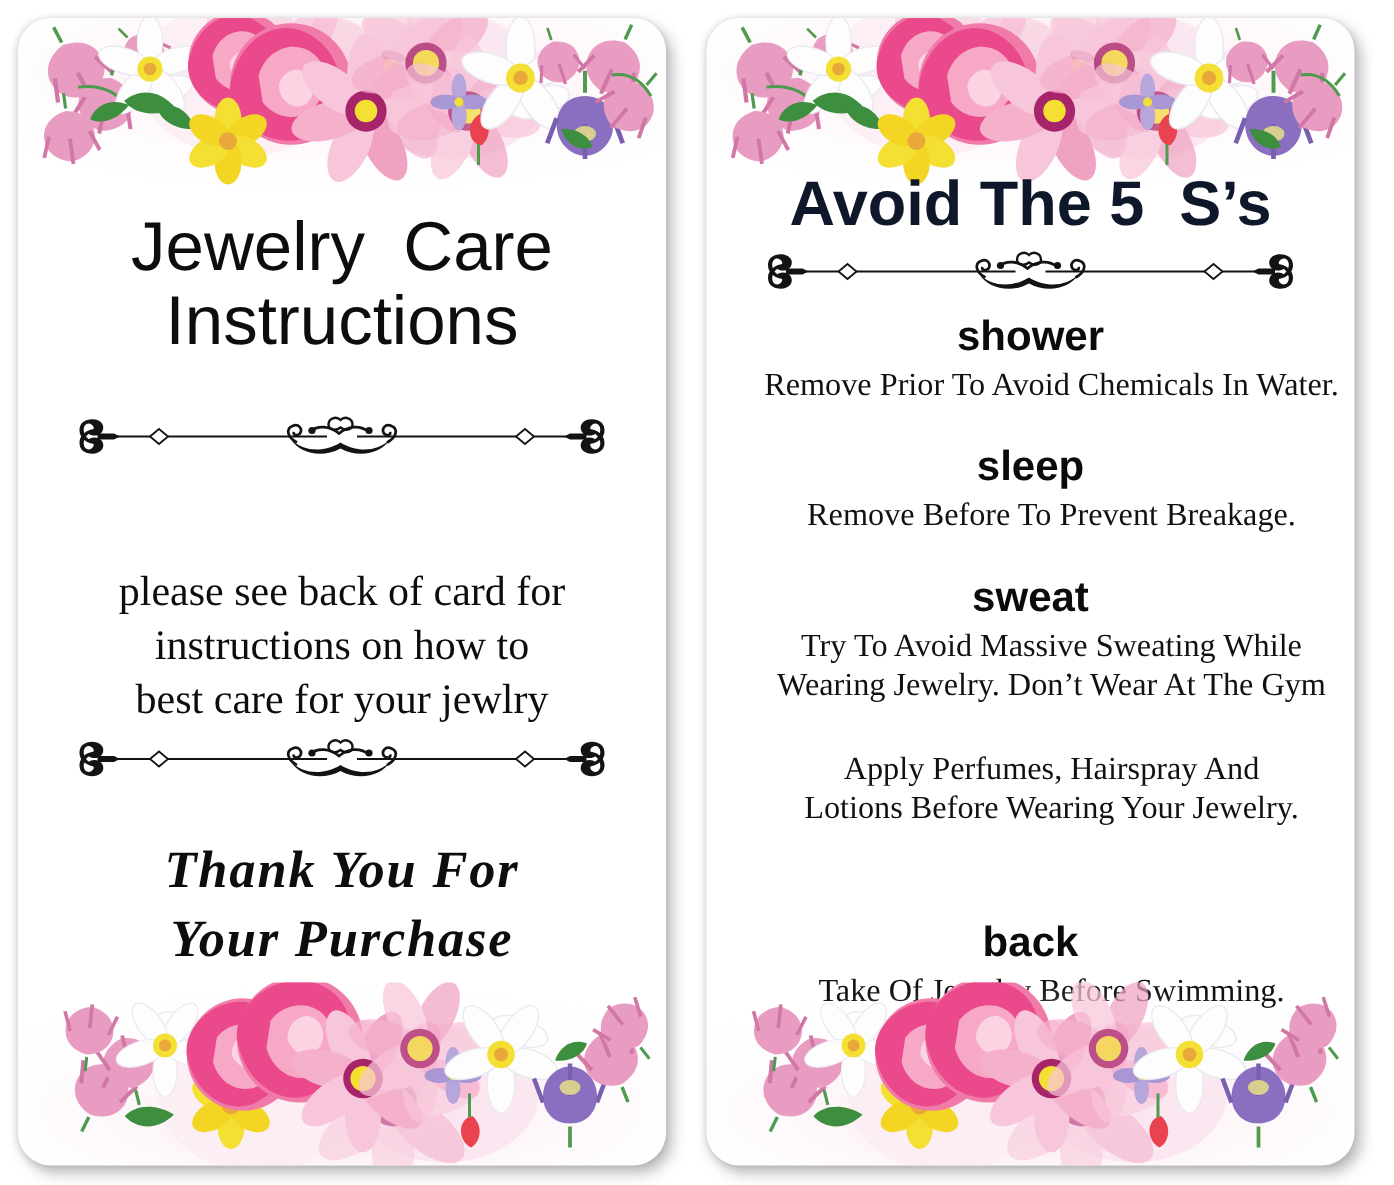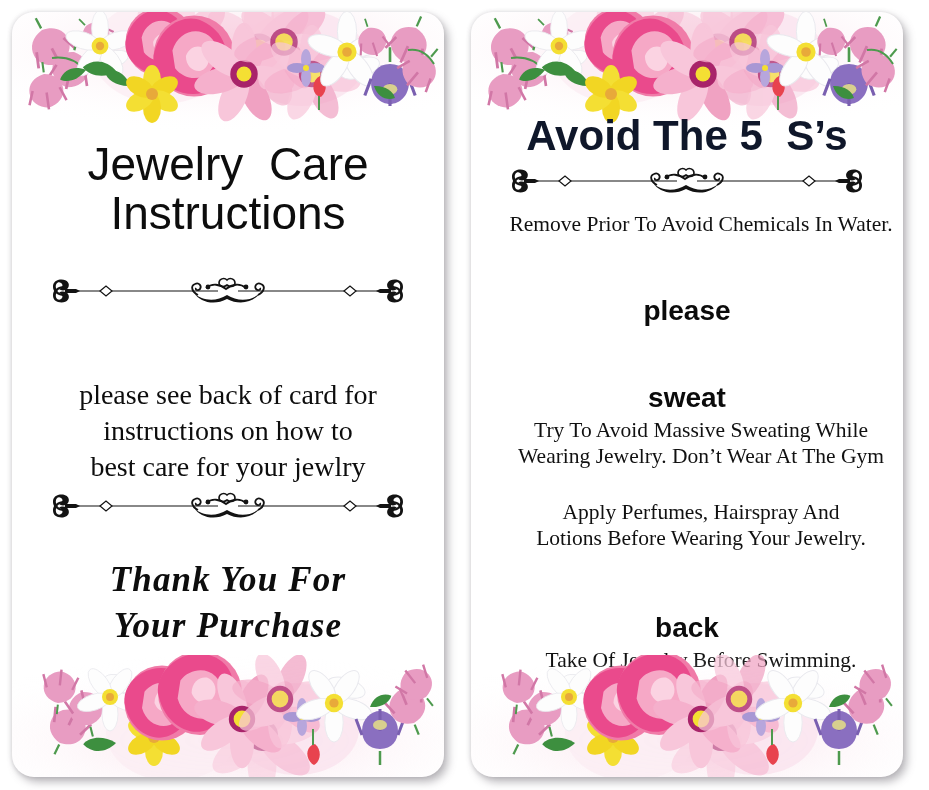--- a/index.html
+++ b/index.html
@@ -474,25 +474,27 @@
           <path d="M30,4 C36,1 38,-5 33,-7 C29,-9 26,-5 28,-2 C30,0 33,-1 32,-3" fill="none" stroke="#131313" stroke-width="1.8"></path>
           <path d="M-34,2 C-26,10 -12,11 -1,4 C10,11 24,10 32,2 C26,11 12,15 -1,8 C-14,15 -28,11 -34,2 Z"></path>
           <path d="M-22,-3 C-16,-8 -8,-7 -2,-2 C4,-7 12,-8 18,-3" fill="none" stroke="#131313" stroke-width="1.8"></path>
           <circle cx="-20" cy="-4" r="2.4"></circle>
           <circle cx="18" cy="-4" r="2.4"></circle>
         </g>
       </svg>
     </div>
 
     <div class="content tip" style="top:196px;">
+      <div class="tip-title">shower</div>
       <div class="tip-desc">Remove Prior To Avoid Chemicals In Water.</div>
     </div>
 
     <div class="content tip" style="top:283px;">
-      <div class="tip-title">please</div>
+      <div class="tip-title">sleep</div>
+      <div class="tip-desc">Remove Before To Prevent Breakage.</div>
     </div>
 
     <div class="content tip" style="top:370px;">
       <div class="tip-title">sweat</div>
       <div class="tip-desc">Try To Avoid Massive Sweating While
 Wearing Jewelry. Don’t Wear At The Gym</div>
     </div>
 
     <div class="content tip" style="top:484px;">
       <div class="tip-desc">Apply Perfumes, Hairspray And

